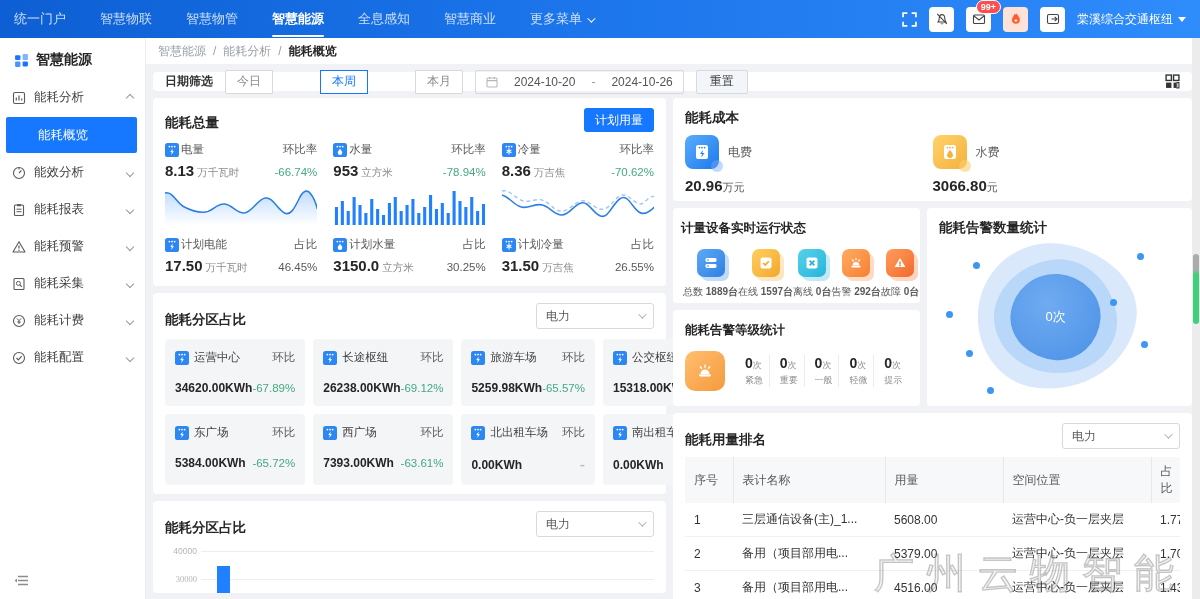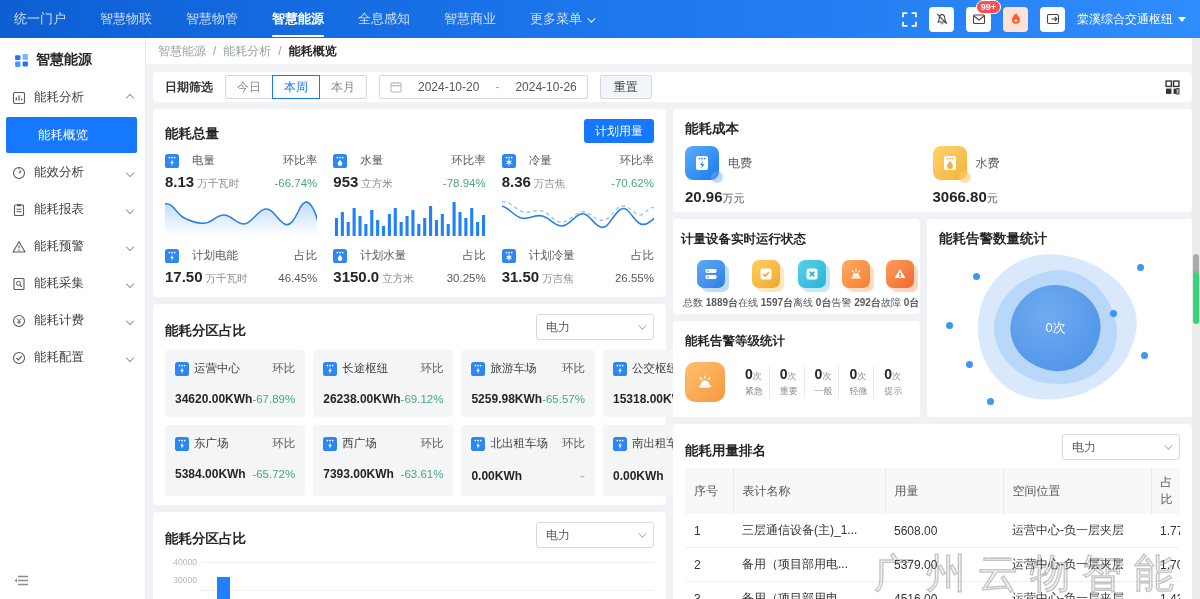--- a/index.html
+++ b/index.html
@@ -31,23 +31,23 @@
   .side-sub { height:36px; margin:1px 8px 1px 6px; display:flex; align-items:center; padding-left:32px; font-size:12.5px; color:#404040; cursor:pointer; border-radius:2px; }
   .side-sub.active { background:#1677ff; color:#fff; }
   .side-collapse { margin-top:auto; padding:12px 14px; display:flex; justify-content:flex-start; cursor:pointer; }
 
   
   .main { position:absolute; left:145px; top:38px; right:0; bottom:0; background:#f0f2f5; overflow:hidden; }
   .crumb-bar { height:26px; background:#fff; display:flex; align-items:center; gap:7px; padding:0 13px; font-size:12px; color:#9aa0a6; }
   .crumb-bar .last { color:#262626; font-weight:bold; }
   .content { padding:8px 8px 0; position:relative; }
 
-  .filter-card { background:#fff; border-radius:4px; height:30px; display:flex; align-items:center; gap:12px; padding:0 12px; }
+  .filter-card { background:#fff; border-radius:4px; height:19px; display:flex; align-items:center; gap:12px; padding:0 12px; }
   .filter-label { font-size:12px; font-weight:bold; color:#333; }
-  .seg { display:flex; }
+  .seg { display:flex;gap:48px; }
   .seg button { height:24px; padding:0 11px; font-size:12px; background:#fff; border:1px solid #d9d9d9; color:#8c8c8c; cursor:pointer; margin-left:-1px; font-family:inherit; }
   .seg button:first-child { margin-left:0; border-radius:2px 0 0 2px; }
   .seg button:last-child { border-radius:0 2px 2px 0; }
   .seg button.on { border-color:#1677ff; color:#1677ff; z-index:1; position:relative; background:#fff; }
   .daterange { height:24px; border:1px solid #d9d9d9; border-radius:2px; display:flex; align-items:center; gap:16px; padding:0 10px; font-size:12px; color:#555; cursor:pointer; }
   .daterange .sep { color:#999; }
   .reset-btn { height:24px; padding:0 13px; font-size:12px; background:#f2f5f9; border:1px solid #d9d9d9; border-radius:2px; color:#404040; cursor:pointer; font-family:inherit; }
   .grid-ic { margin-left:auto; cursor:pointer; display:grid; place-items:center; }
 
   .cols { display:flex; gap:7px; margin-top:7px; }
@@ -56,21 +56,21 @@
   .card { background:#fff; border-radius:4px; padding:10px 12px; }
   .card-head { display:flex; align-items:flex-end; justify-content:space-between; }
   .card-title { font-size:13.5px; font-weight:bold; color:#262626; }
   .pri-btn { background:#1677ff; color:#fff; border:none; border-radius:3px; font-size:12px; height:24px; padding:0 11px; cursor:pointer; font-family:inherit; }
   .select { width:118px; height:26px; border:1px solid #d9d9d9; border-radius:3px; display:flex; align-items:center; justify-content:space-between; padding:0 9px; font-size:12px; color:#595959; cursor:pointer; background:#fff; }
   .select .dd { width:6px; height:6px; border-right:1.3px solid #b0b0b0; border-bottom:1.3px solid #b0b0b0; transform:rotate(45deg) translateY(-2px); }
 
   
   .metric-grid { display:grid; grid-template-columns:repeat(3,1fr); column-gap:16px; margin-top:10px; }
   .m-label { display:flex; align-items:center; justify-content:space-between; font-size:11.5px; color:#595959; }
-  .m-label .lft { display:flex; align-items:center; gap:13px; }
+  .m-label .lft { display:flex; align-items:center; gap:2px; }
   .m-val { display:flex; align-items:baseline; justify-content:space-between; margin-top:5px; }
   .m-val .num { font-size:15px; font-weight:bold; color:#262626; }
   .m-val .unit { font-size:10.5px; color:#8c8c8c; margin-left:3px; }
   .pct-green { font-size:11.5px; color:#45a881; }
   .pct-dark { font-size:11.5px; color:#595959; }
   .spark { height:42px; margin-top:3px; }
   .plan-row { margin-top:8px; }
 
   
   .tiles { display:grid; grid-template-columns:repeat(4,1fr); gap:8px; margin-top:10px; }
@@ -660,21 +660,21 @@
             <span class="card-title">能耗分区占比</span>
             <span class="select">
                 <span>电力</span>
                 <span class="dd"></span>
               </span>
           </div>
           <div class="zchart">
             <div class="gline" style="top:6px;"></div>
             <span class="gtick" style="top:6px;">40000</span>
             <div class="gline" style="top:34px;"></div>
-            <span class="gtick" style="top:24px;">30000</span>
+            <span class="gtick" style="top:34px;font-family:Liberation Serif, serif;">30000</span>
             <div class="zbar" style="left:52px; top:21px;"></div>
           </div>
         </div>
       </div>
 
       <div class="col-r">
 
         <div class="card" style="height:103px;">
           <span class="card-title">能耗成本</span>
           <div class="cost-row">

